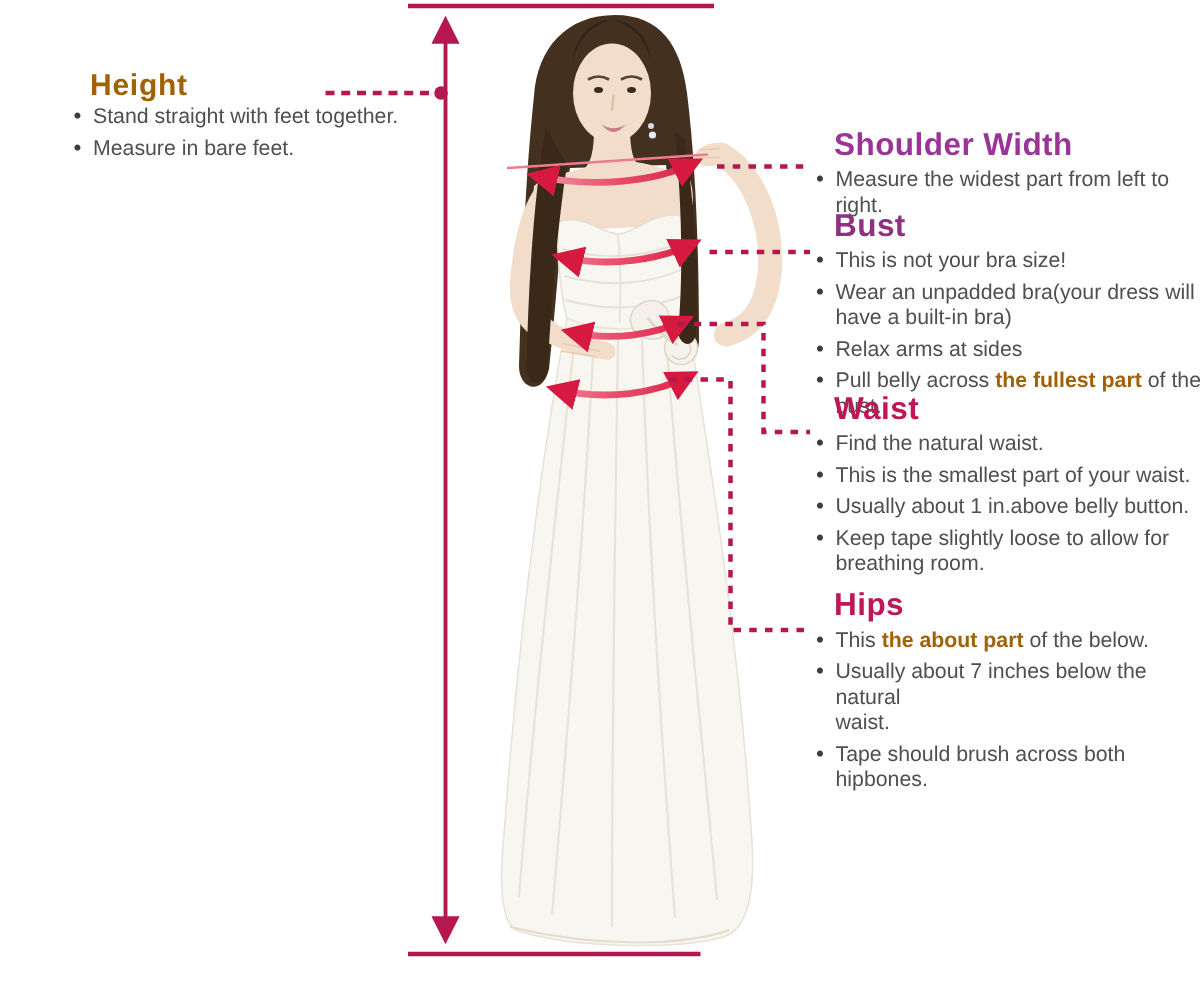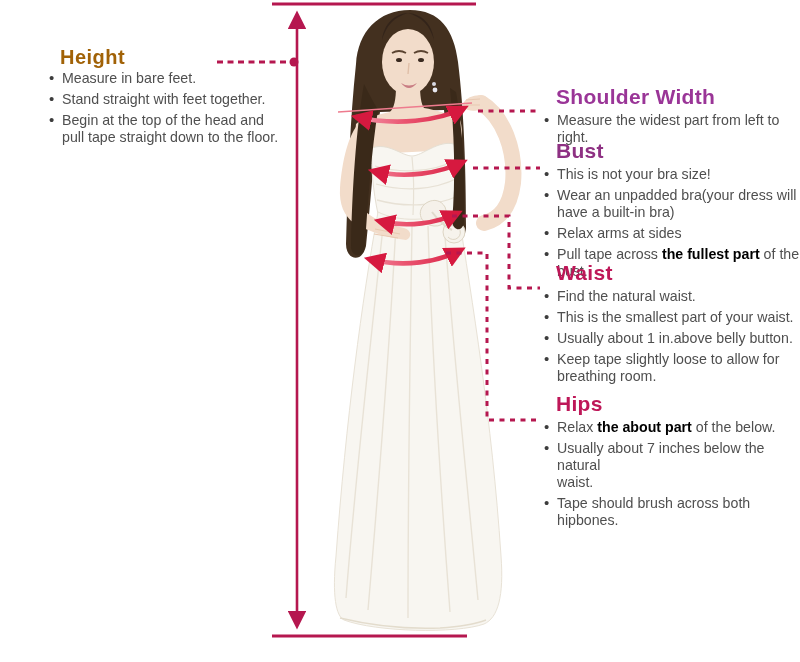--- a/index.html
+++ b/index.html
@@ -24,21 +24,21 @@
   .bullets li::before{
     content:"\2022";position:absolute;left:1px;top:-1px;color:#3d3d3d;font-size:15px;
   }
   .rsec{position:absolute;left:543px;width:262px;}
   .rtitle{font-weight:bold;font-size:21px;margin:0 0 3px 13px;letter-spacing:.3px;}
   .t-shoulder{color:#9a3597;}
   .t-bust{color:#8e3183;}
   .t-waist{color:#be1758;}
   .t-hips{color:#be1758;}
   .rsec .bullets{position:static;}
-  .hl{color:#000000;font-weight:bold;}
+  .hl{color:#a16207;font-weight:bold;}
 </style>
 </head>
 <body>
 
 <div class="canvas">
 
   <svg class="diagram" width="800" height="662" viewBox="0 0 800 662">
     <defs>
       <linearGradient id="bandGrad" gradientUnits="userSpaceOnUse" x1="340" y1="0" x2="470" y2="0">
         <stop offset="0" stop-color="#f7b0bf"></stop>
@@ -149,58 +149,56 @@
     </g>
 
     <g>
       <path d="M 369,259 C 404,268 438,262 461,250" stroke="url(#bandGrad)" stroke-width="4.6" fill="none" marker-start="url(#ahRed)" marker-end="url(#ahRed)"></path>
       <path d="M 446,253 L 487,253 L 487,420 L 540,420" stroke="#b5174f" stroke-width="3" fill="none" stroke-dasharray="5 5.5"></path>
     </g>
   </svg>
 
   <div class="height-title">Height</div>
   <ul class="bullets height-bullets">
+    <li>Stand straight with feet together.</li>
     <li>Measure in bare feet.</li>
-    <li>Stand straight with feet together.</li>
-    <li>Begin at the top of the head and
-pull tape straight down to the floor.</li>
   </ul>
 
   <div class="rsec" style="top:85px">
     <div class="rtitle t-shoulder">Shoulder Width</div>
     <ul class="bullets">
       <li>Measure the widest part from left to right.</li>
     </ul>
   </div>
 
   <div class="rsec" style="top:139px">
     <div class="rtitle t-bust">Bust</div>
     <ul class="bullets">
       <li>This is not your bra size!</li>
       <li>Wear an unpadded bra(your dress will
 have a built-in bra)</li>
       <li>Relax arms at sides</li>
-      <li><span>Pull tape across</span> <span class="hl">the fullest part</span> <span>of the bust.</span></li>
+      <li><span>Pull belly across</span> <span class="hl">the fullest part</span> <span>of the bust.</span></li>
     </ul>
   </div>
 
   <div class="rsec" style="top:261px">
     <div class="rtitle t-waist">Waist</div>
     <ul class="bullets">
       <li>Find the natural waist.</li>
       <li>This is the smallest part of your waist.</li>
       <li>Usually about 1 in.above belly button.</li>
       <li>Keep tape slightly loose to allow for
 breathing room.</li>
     </ul>
   </div>
 
   <div class="rsec" style="top:392px">
     <div class="rtitle t-hips">Hips</div>
     <ul class="bullets">
-      <li><span>Relax</span> <span class="hl">the about part</span> <span>of the below.</span></li>
+      <li><span>This</span> <span class="hl">the about part</span> <span>of the below.</span></li>
       <li>Usually about 7 inches below the natural
 waist.</li>
       <li>Tape should brush across both hipbones.</li>
     </ul>
   </div>
 
 </div>
 
 </body></html>

